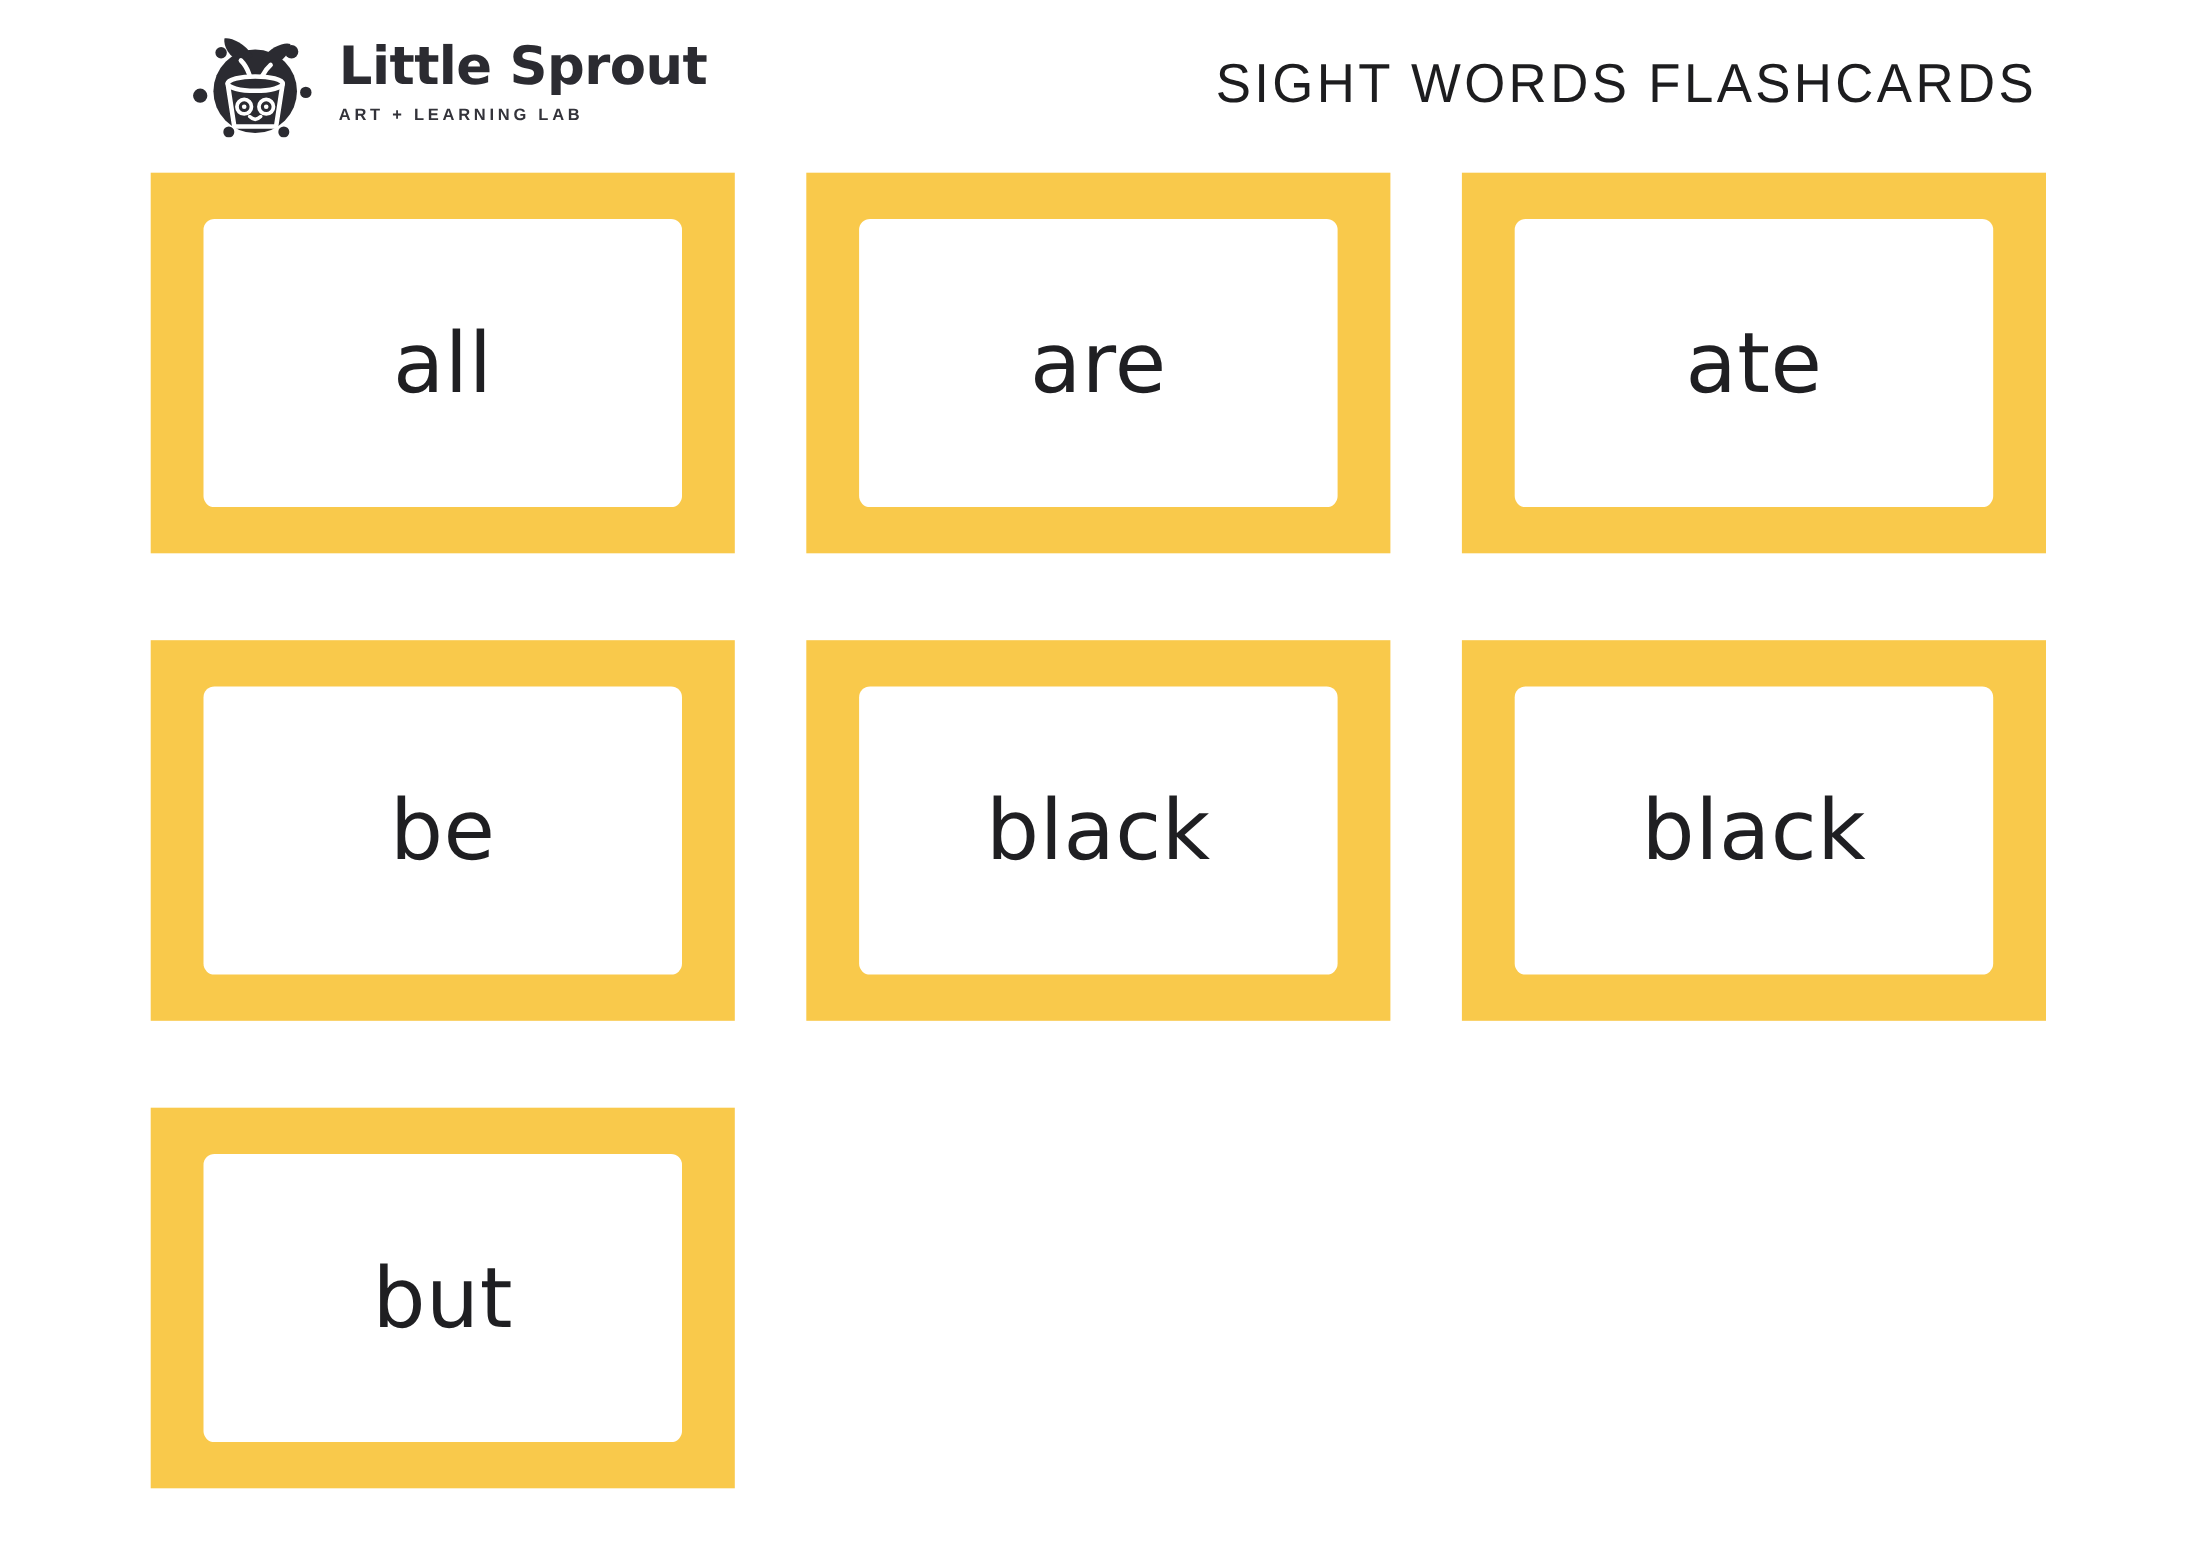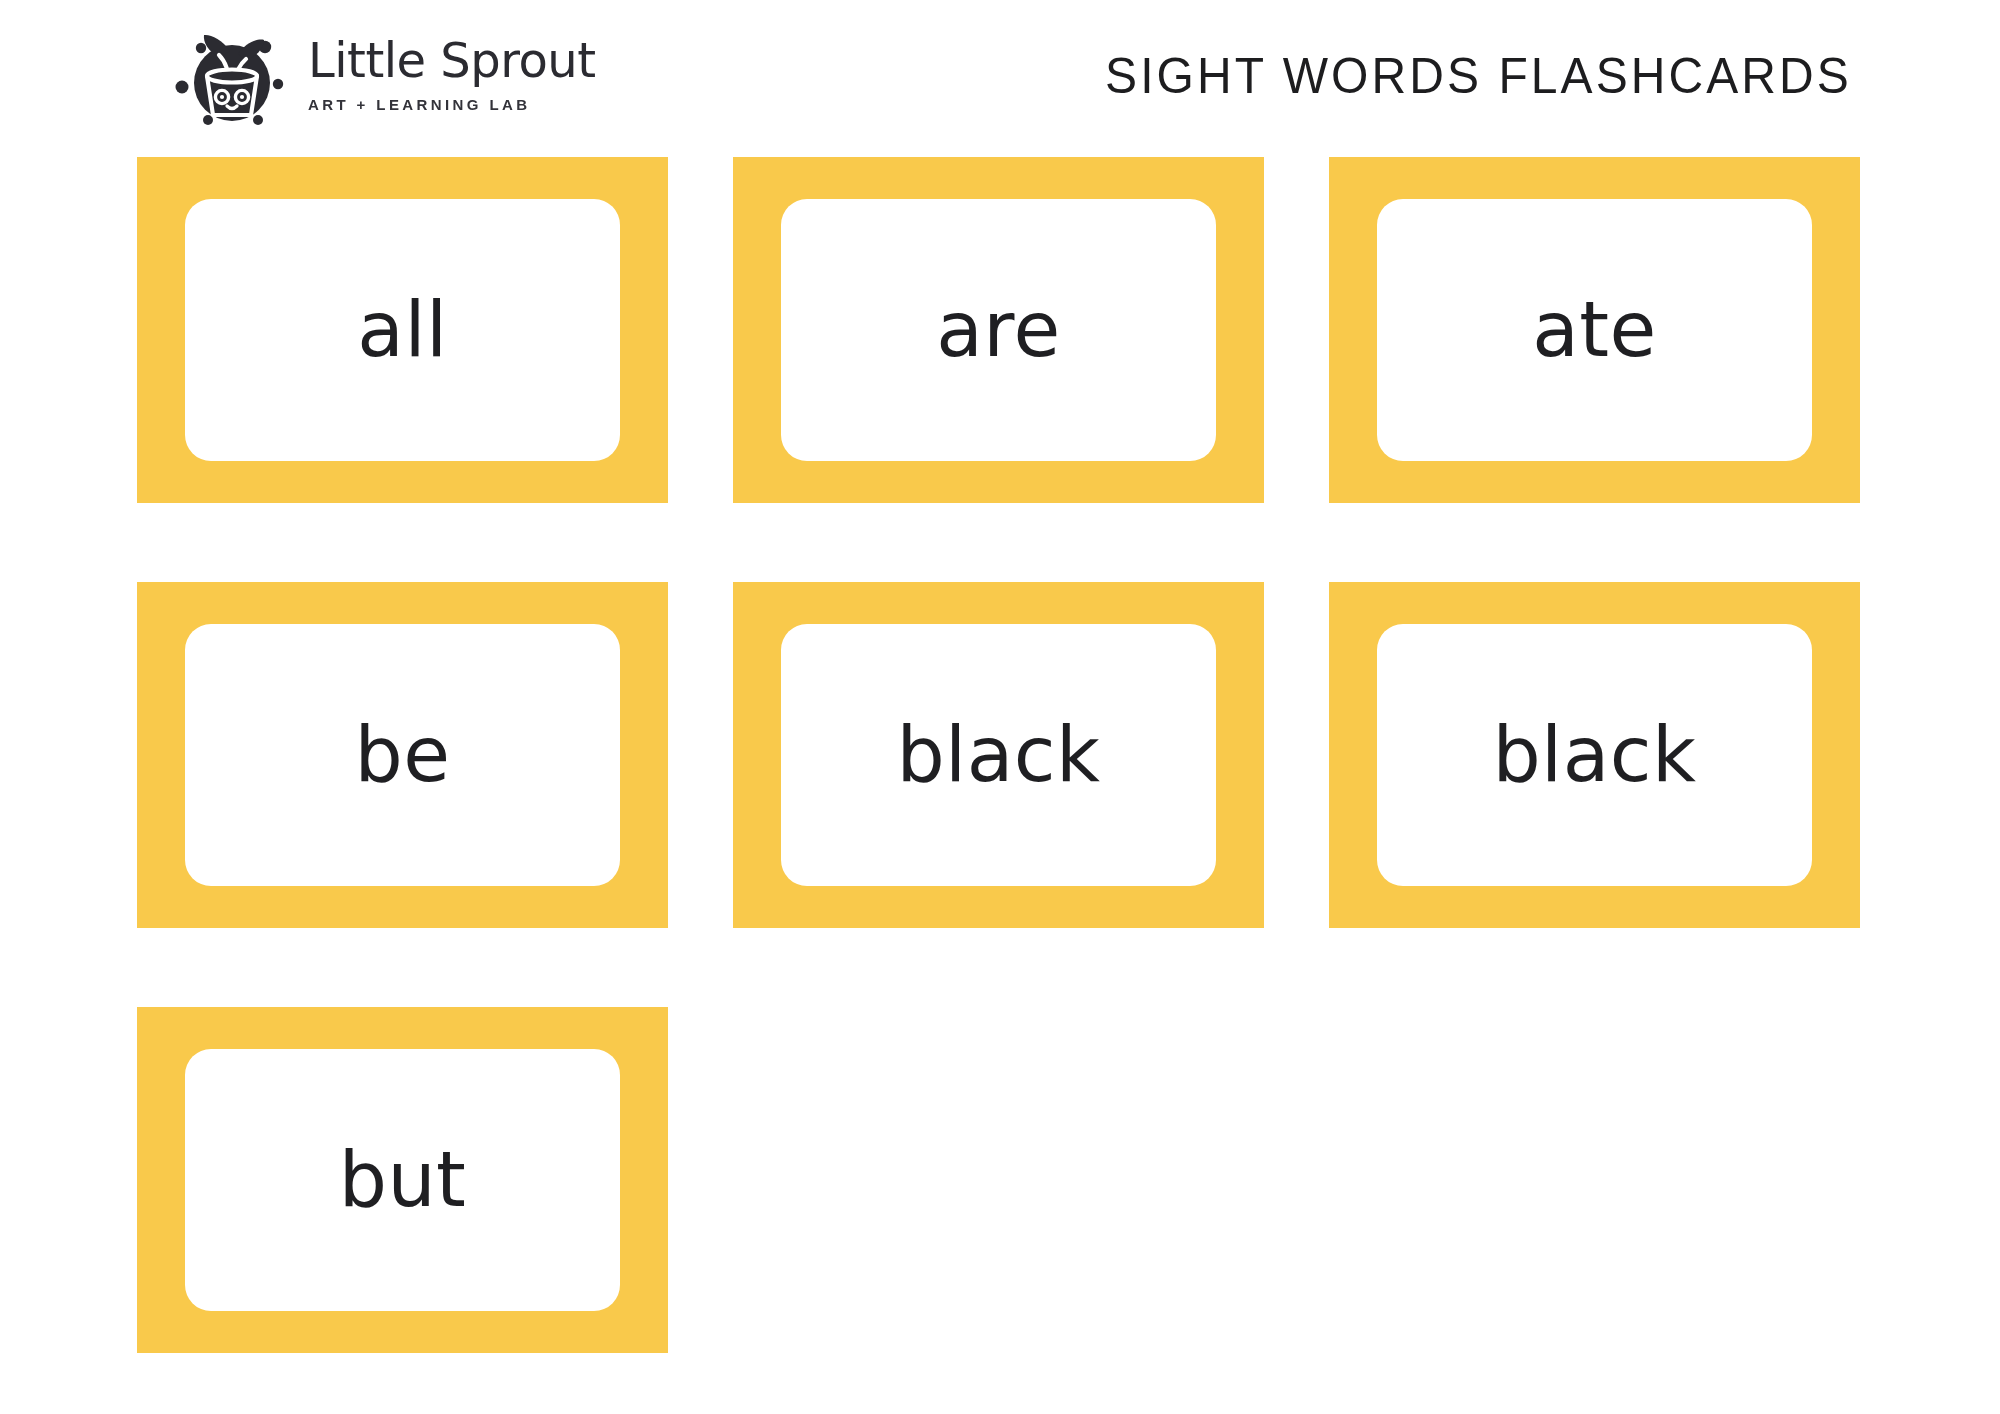--- a/index.html
+++ b/index.html
@@ -47,21 +47,21 @@
   .brand-text {
     display: flex;
     flex-direction: column;
     justify-content: center;
     margin-top: 2px;
   }
 
   .brand-name {
     font-family: "DejaVu Sans", sans-serif;
     font-size: 48px;
-    font-weight: 400;
+    font-weight: 700;
     color: #2b2b31;
     letter-spacing: -0.5px;
     line-height: 1;
     white-space: nowrap;
   }
 
   .brand-tagline {
     font-family: "Liberation Sans", sans-serif;
     font-size: 15px;
     font-weight: 700;
@@ -106,21 +106,21 @@
     align-items: center;
     justify-content: center;
     box-sizing: border-box;
     padding: 42px 48px;
   }
 
   .card-face {
     width: 100%;
     height: 100%;
     background: #ffffff;
-    border-radius: 26px;
+    border-radius: 10px;
     display: flex;
     align-items: center;
     justify-content: center;
   }
 
   .card-word {
     font-family: "DejaVu Sans", sans-serif;
     font-size: 76px;
     font-weight: 400;
     color: #1f1f22;

